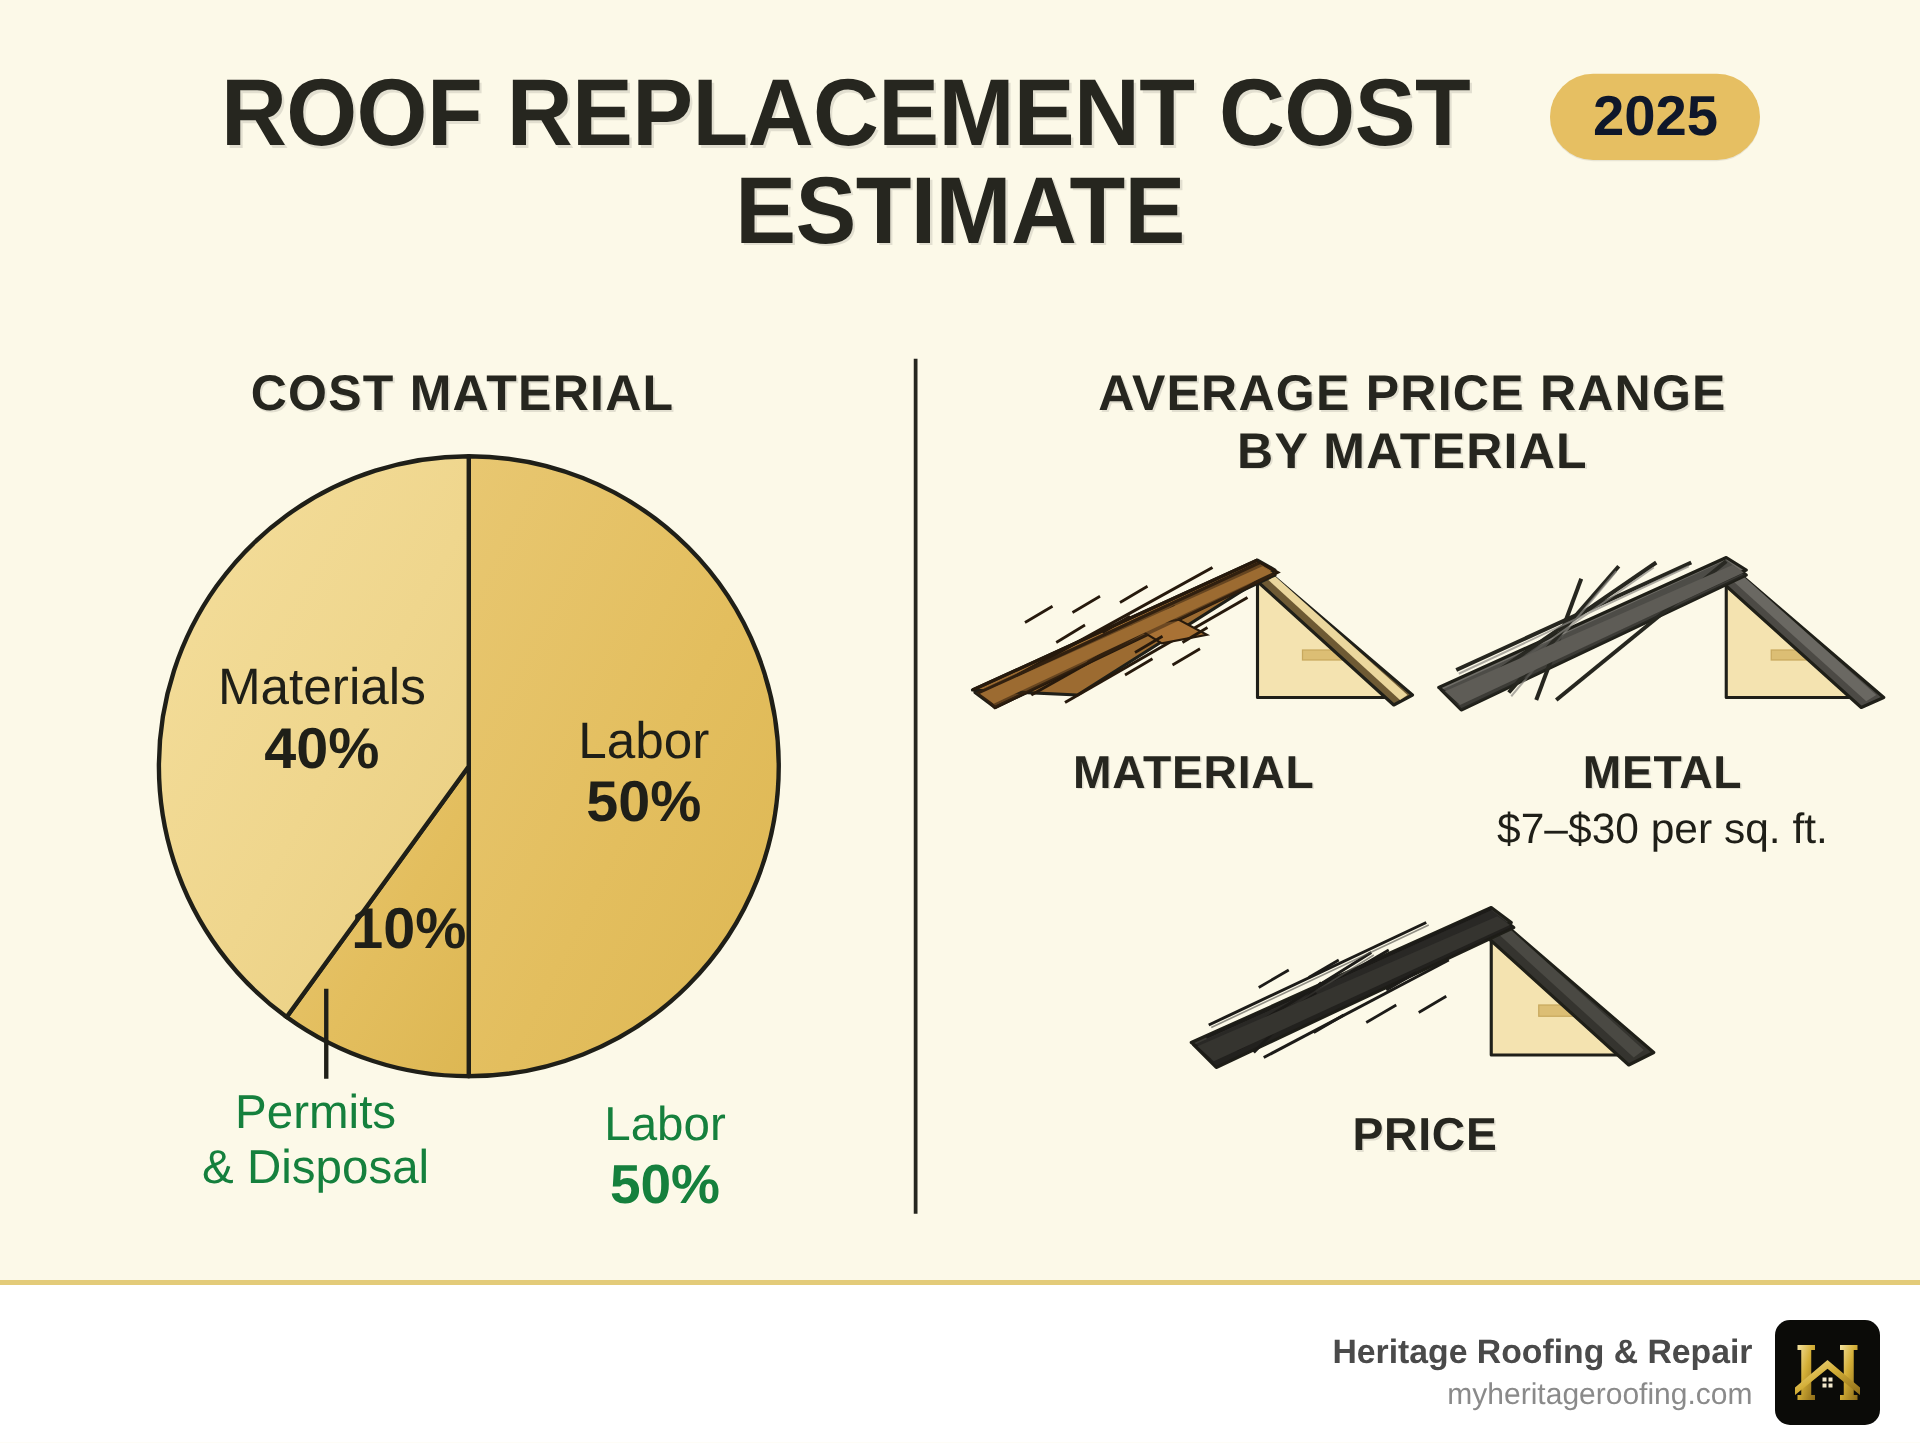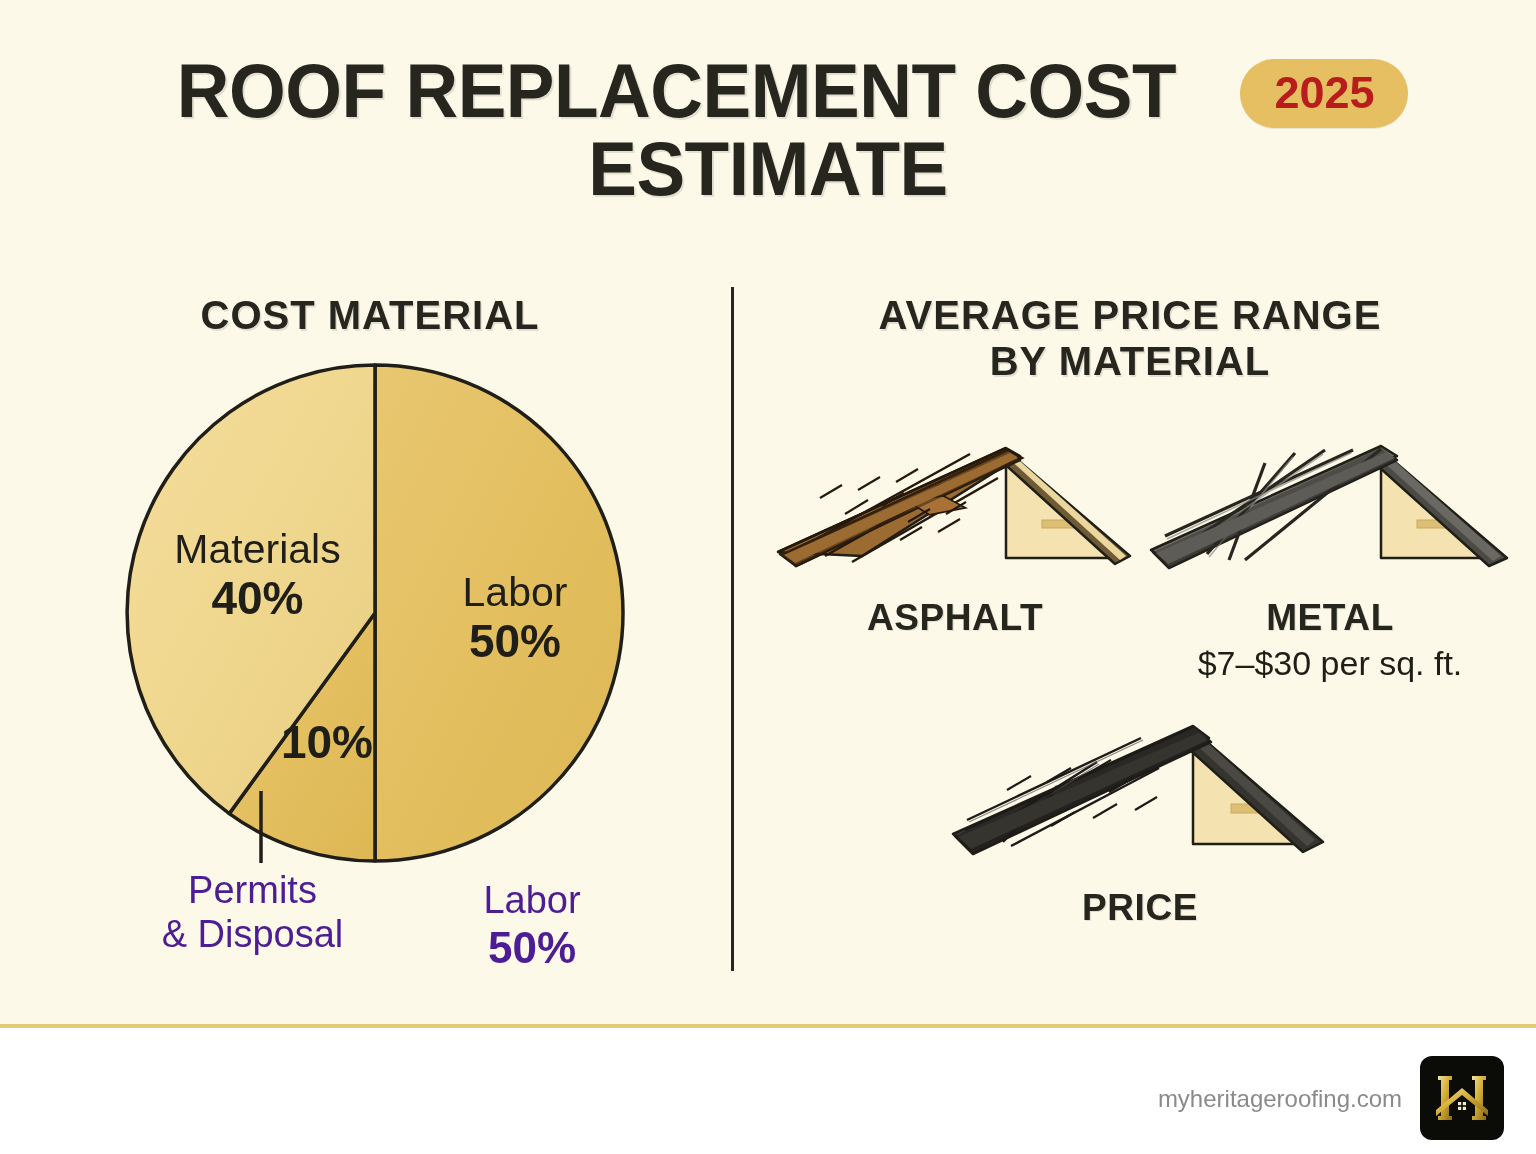--- a/index.html
+++ b/index.html
@@ -40,21 +40,21 @@
     font-weight: bold;
     font-size: 76px;
     letter-spacing: -0.5px;
     color: #26261F;
     line-height: 1.02;
     transform: scaleX(0.96);
     text-shadow: 2px 2px 0 rgba(0,0,0,0.10);
   }
   .year-badge {
     background: #E6BF62;
-    color: #b91c1c;
+    color: #0f172a;
     font-weight: bold;
     font-size: 45px;
     border-radius: 36px;
     padding: 11px 34px 13px 34px;
     line-height: 1;
     margin-top: 6px;
     box-shadow: 0 1px 0 rgba(0,0,0,0.08);
   }
 
   
@@ -101,21 +101,21 @@
   .pie-label .pc { font-size: 46px; font-weight: bold; }
 
   #label-materials { left: 140px; top: 527px; width: 235px; }
   #label-labor     { left: 400px; top: 570px; width: 230px; }
   #label-ten       { left: 237px; top: 717px; width: 180px; }
   #label-ten .pc   { font-size: 46px; }
 
   .outer-label {
     position: absolute;
     text-align: center;
-    color: #4c1d95;
+    color: #15803d;
     line-height: 1.16;
   }
   .outer-label .nm { font-size: 38px; }
   .outer-label .pc { font-size: 44px; font-weight: bold; }
   #label-permits { left: 115px; top: 868px; width: 275px; }
   #label-permits .nm { display: block; }
   #label-labor-out { left: 412px; top: 878px; width: 240px; }
 
   
   .material-card { position: absolute; text-align: center; }
@@ -290,21 +290,21 @@
         <path d="M50,62 L72,49"></path>
           <path d="M88,54 L110,41"></path>
           <path d="M126,46 L148,33"></path>
         <path d="M130,104 L152,91"></path>
           <path d="M168,96 L190,83"></path>
       </g>
 
       <path d="M10,118 L26,130 L250,24 L236,14 Z" fill="#3A2612" opacity="0.55"></path>
       <path d="M14,119 L25,127 L248,22 L240,17 Z" fill="#9C6B31"></path>
     </svg>
-    <div class="mat-name">ASPHALT</div>
+    <div class="mat-name">MATERIAL</div>
 
   </div>
 
   <div class="material-card" id="card-metal">
     <svg class="roof-art" viewBox="0 0 370 150" xmlns="http://www.w3.org/2000/svg">
       <path d="M236,18 L352,122 L236,122 Z" fill="#F4E3B0" stroke="#1F1F18" stroke-width="2.5" stroke-linejoin="round"></path>
       <rect x="272" y="84" width="36" height="8" fill="#DCBE74" stroke="#C9A95E" stroke-width="1"></rect>
 
       <path d="M236,14 L362,122 L344,130 L224,22 Z" fill="#4C4A45" stroke="#1F1F18" stroke-width="2.5" stroke-linejoin="round"></path>
       <path d="M243,19 L356,120 L348,125 L236,24 Z" fill="#6A6862"></path>
@@ -368,20 +368,21 @@
       <path d="M10,120 L28,138 L266,26 L248,12 Z" fill="#1B1A17" opacity="0.55"></path>
       <path d="M13,121 L26,133 L263,24 L253,17 Z" fill="#35342F"></path>
     </svg>
     <div class="mat-name">PRICE</div>
   </div>
 
   <div class="divider-h"></div>
   <div id="footer">
     <div id="footer-inner">
       <div class="footer-text">
+        <div class="brand-name">Heritage Roofing &amp; Repair</div>
         <div class="brand-site">myheritageroofing.com</div>
       </div>
       <div class="logo-box">
         <svg width="64" height="64" viewBox="0 0 64 64" xmlns="http://www.w3.org/2000/svg">
           <defs>
             <linearGradient id="goldGrad" x1="0" y1="0" x2="1" y2="1">
               <stop offset="0%" stop-color="#F3E2A0"></stop>
               <stop offset="45%" stop-color="#D4AF37"></stop>
               <stop offset="100%" stop-color="#8C6B18"></stop>
             </linearGradient>

